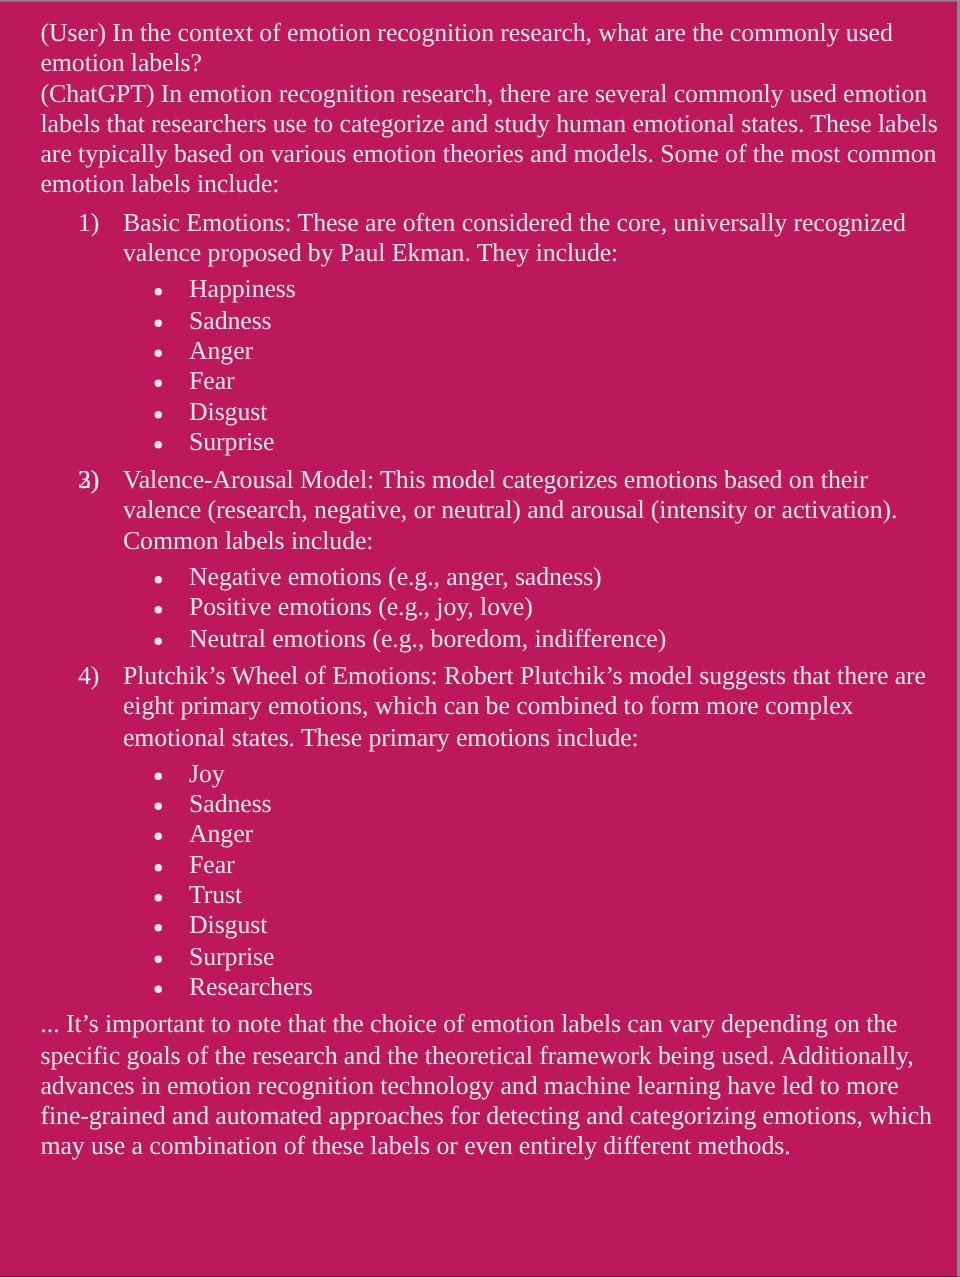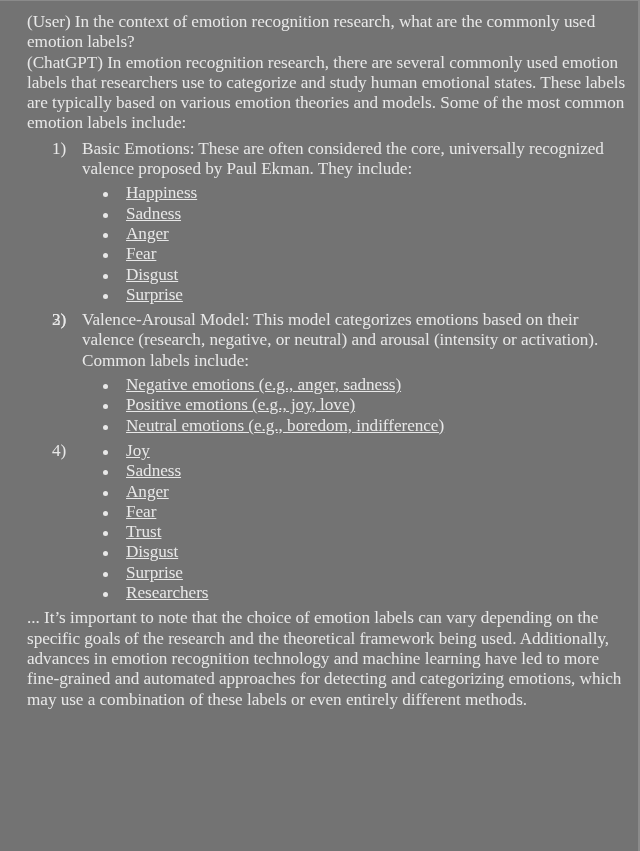--- a/index.html
+++ b/index.html
@@ -1,36 +1,36 @@
 <!DOCTYPE html>
 <html><head>
   <meta charset="utf-8">
   <style>
     html, body { margin: 0; padding: 0; background: #000; }
     body { width: 640px; height: 851px; overflow: hidden; }
     .frame {
       position: relative;
       width: 640px; height: 851px;
       box-sizing: border-box;
-      background: #737373;
+      background: #be185d;
       border-top: 1px solid #8a8a8a;
       border-right: 2px solid #8a8a8a;
       color: #e8e8e8;
       font-family: "Liberation Serif", "DejaVu Serif", serif;
       font-size: 17.2px;
       line-height: 20.3px;
       padding: 11px 10px 0 27px;
       letter-spacing: -0.05px;
     }
     p { margin: 0; }
     .numbered { margin: 5px 0 0 0; padding: 0; list-style: none; }
     .num-item { position: relative; padding-left: 55px; margin: 0; }
     .num-item .num { position: absolute; left: 25px; top: 0; }
     .num-item + .num-item { margin-top: 0; }
-    .bullets { list-style: none; margin: 4px 0 5px 0; padding: 0; text-decoration: underline; }
+    .bullets { list-style: none; margin: 4px 0 5px 0; padding: 0; }
     .bullet-item { position: relative; padding-left: 44px; }
     .bullet-item .dot {
       position: absolute; left: 21px; top: 9px;
       width: 5px; height: 5px; border-radius: 50%;
       background: #e8e8e8;
     }
     .closing { margin-top: 5px; }
   </style>
 </head>
 <body>
@@ -62,20 +62,21 @@
       <span>Valence-Arousal Model: This model categorizes emotions based on their valence (research, negative, or neutral) and arousal (intensity or activation). Common labels include:</span>
       <ul class="bullets">
         <li class="bullet-item"><span class="dot"></span><span>Negative emotions (e.g., anger, sadness)</span></li>
         <li class="bullet-item"><span class="dot"></span><span>Positive emotions (e.g., joy, love)</span></li>
         <li class="bullet-item"><span class="dot"></span><span>Neutral emotions (e.g., boredom, indifference)</span></li>
       </ul>
     </li>
 
     <li class="num-item">
       <span class="num">4)</span>
+      <span>Plutchik’s Wheel of Emotions: Robert Plutchik’s model suggests that there are eight primary emotions, which can be combined to form more complex emotional states. These primary emotions include:</span>
       <ul class="bullets">
         <li class="bullet-item"><span class="dot"></span><span>Joy</span></li>
         <li class="bullet-item"><span class="dot"></span><span>Sadness</span></li>
         <li class="bullet-item"><span class="dot"></span><span>Anger</span></li>
         <li class="bullet-item"><span class="dot"></span><span>Fear</span></li>
         <li class="bullet-item"><span class="dot"></span><span>Trust</span></li>
         <li class="bullet-item"><span class="dot"></span><span>Disgust</span></li>
         <li class="bullet-item"><span class="dot"></span><span>Surprise</span></li>
         <li class="bullet-item"><span class="dot"></span><span>Researchers</span></li>
       </ul>

